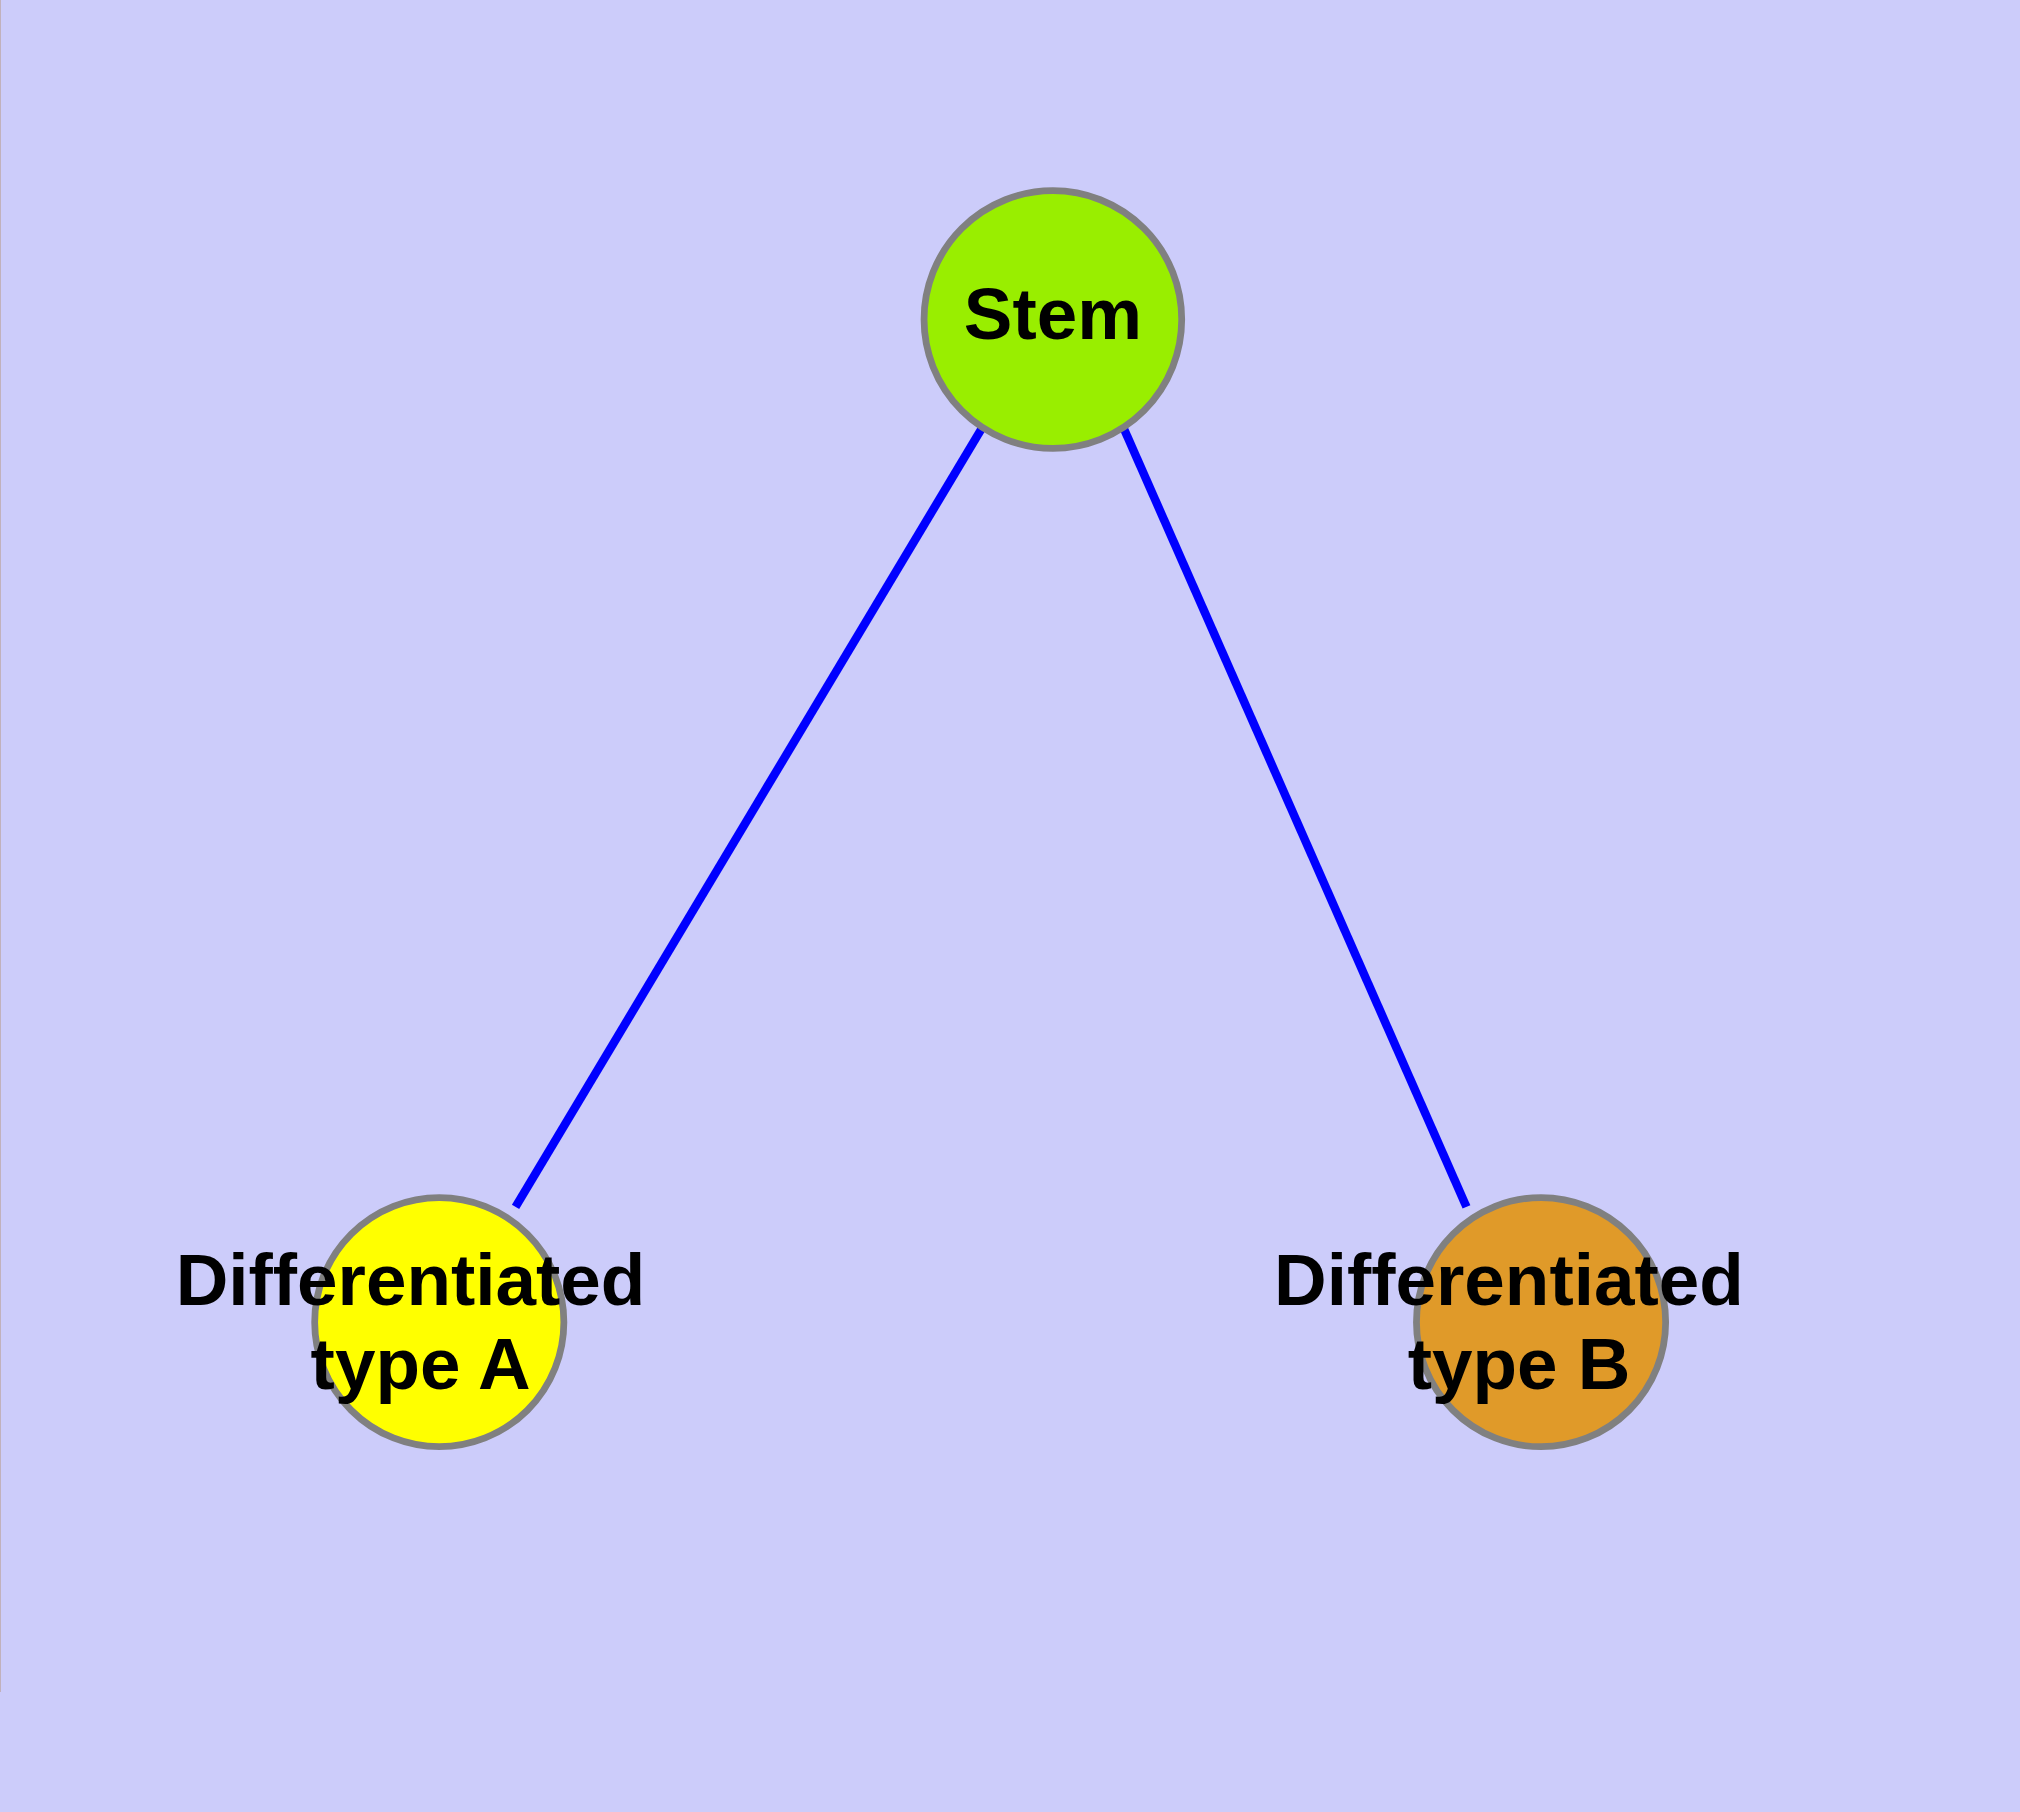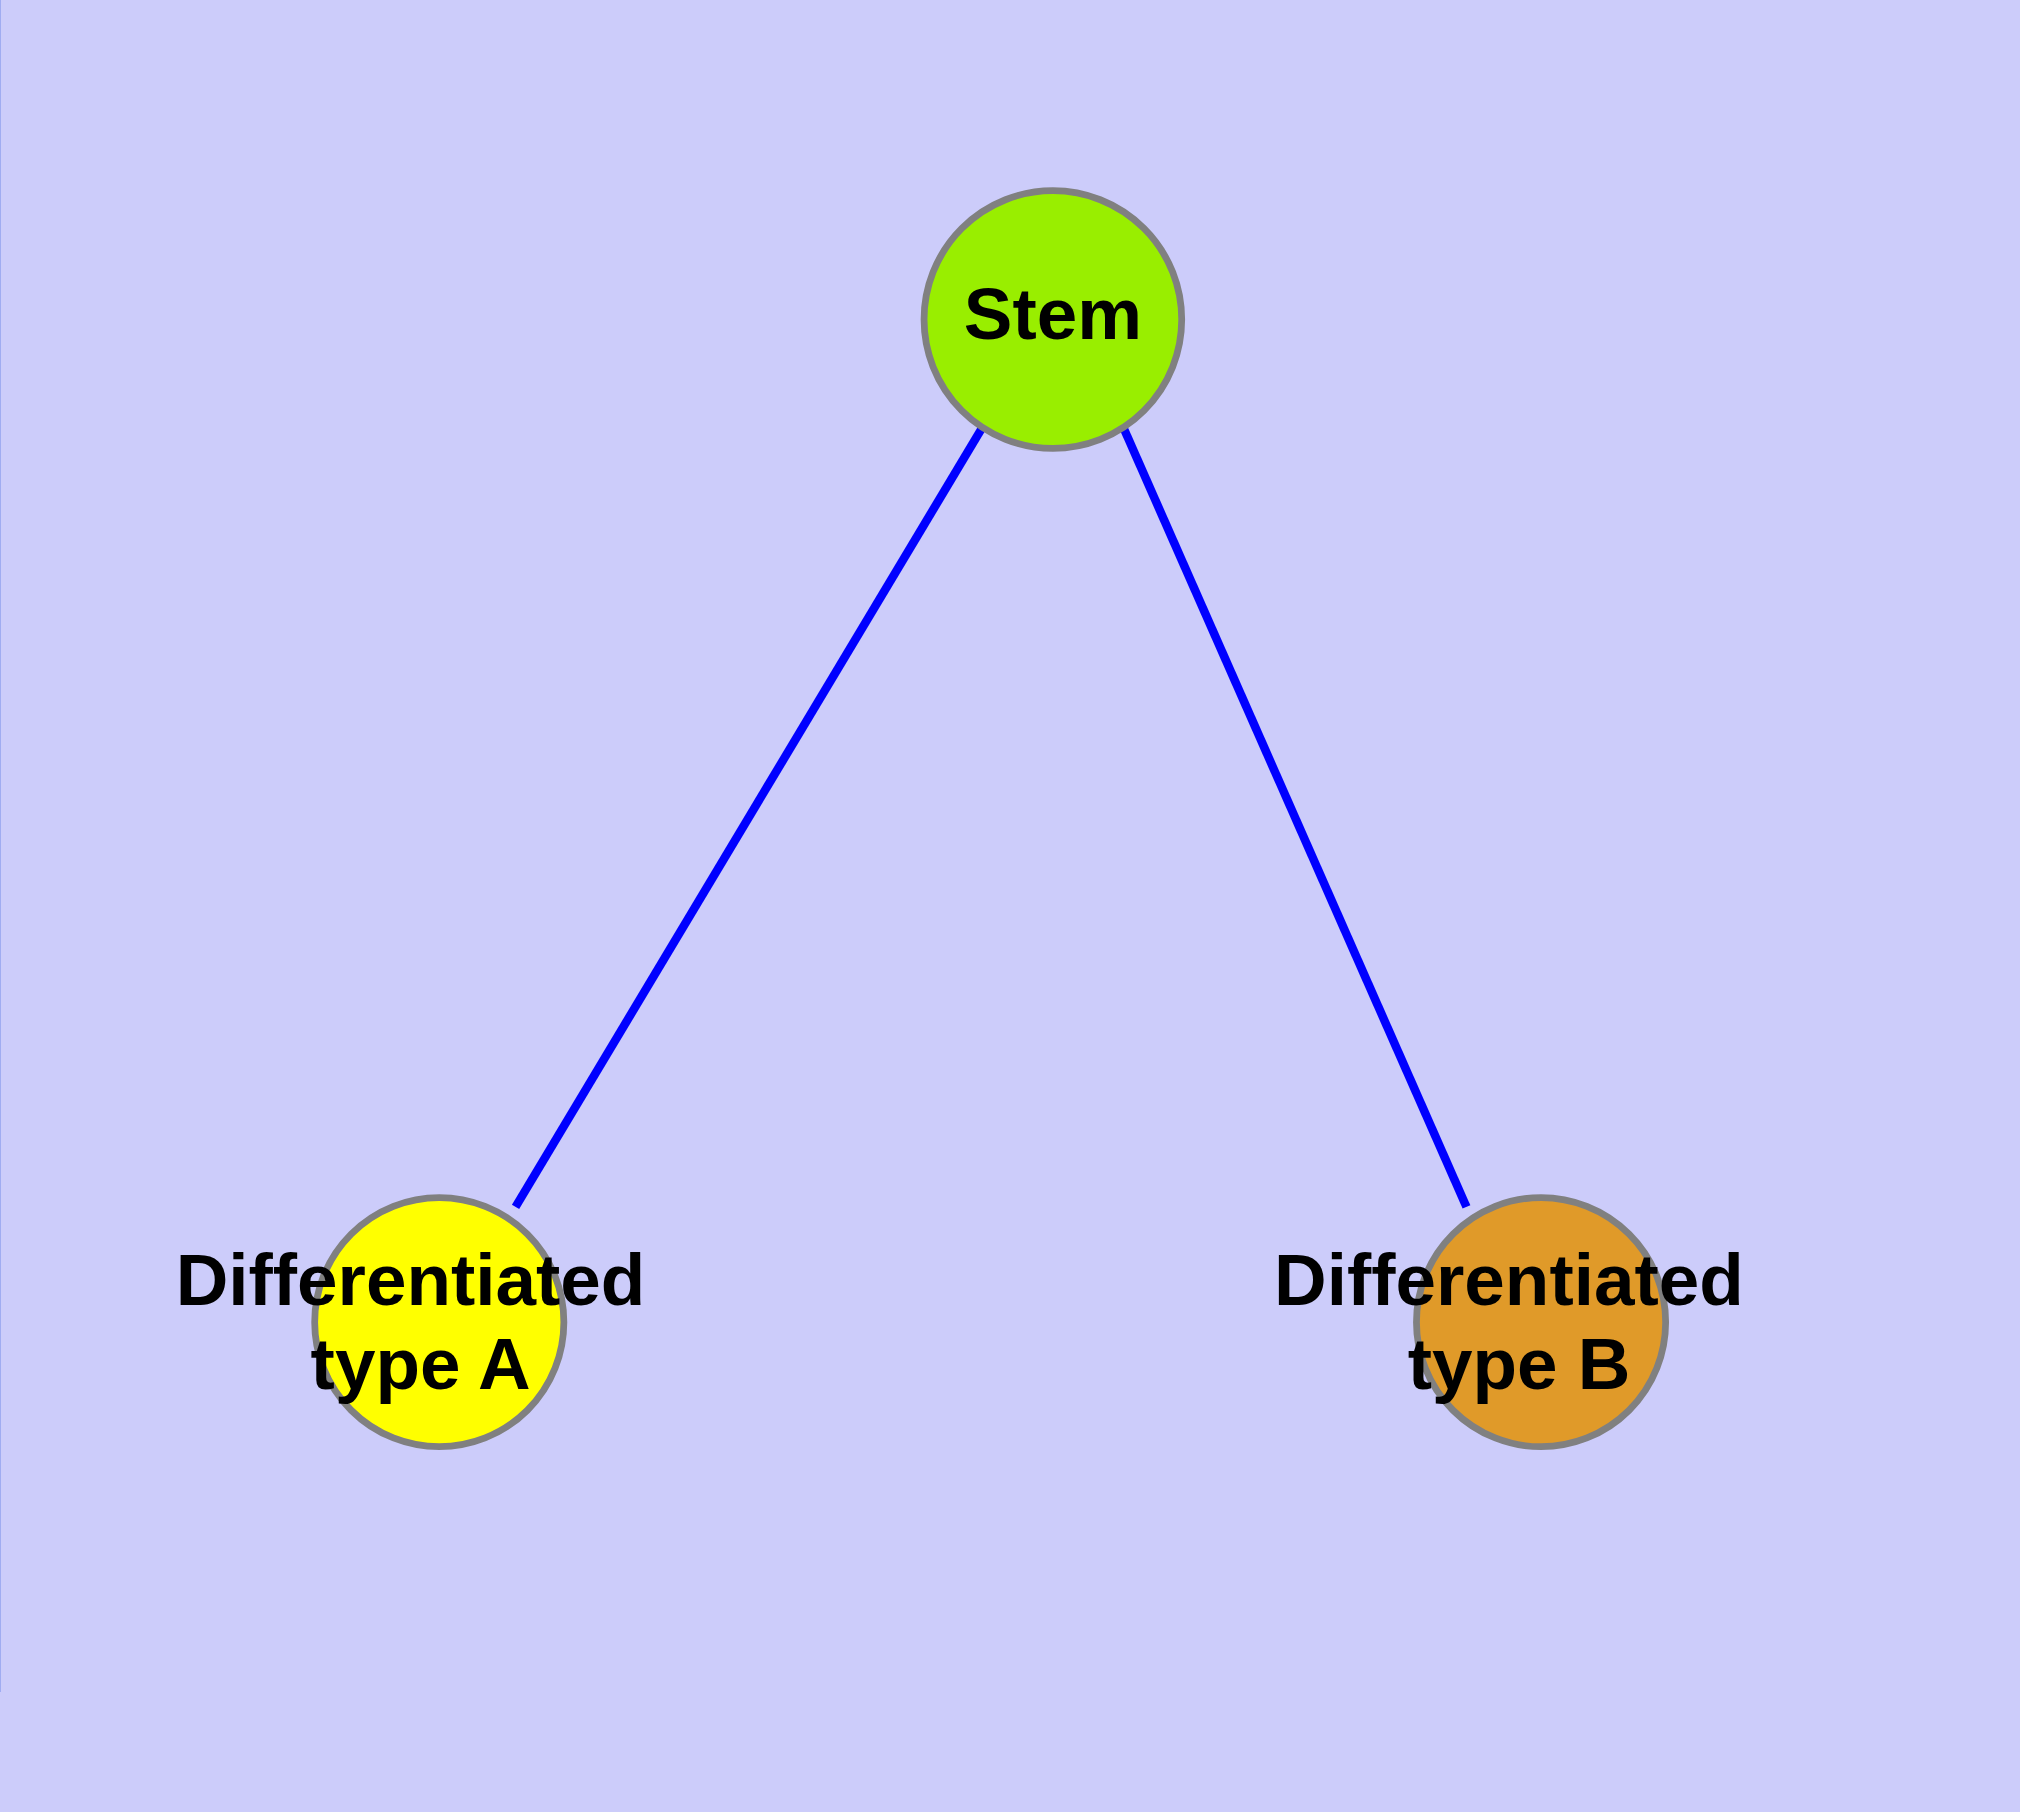--- a/index.html
+++ b/index.html
@@ -30,21 +30,21 @@
     font-family: "Liberation Sans", sans-serif;
     font-weight: bold;
     fill: #000000;
     text-anchor: middle;
     dominant-baseline: middle;
   }
 </style>
 </head>
 <body>
 
-<div id="canvas-wrap" style="width: 2021px; height: 1692px; background: #1d4ed8; text-align: right;">
+<div id="canvas-wrap" style="width: 2021px; height: 1692px; background: #a16207; text-align: right;">
   <svg id="graph-svg" viewBox="0 0 2384 2138">
 
     <rect x="0" y="0" width="2384" height="2138" fill="#ccccfa"></rect>
 
     <g>
       <line class="graph-edge" stroke="#0000ff" stroke-width="10" stroke-linecap="butt" x1="1159" y1="504" x2="608" y2="1424"></line>
       <line class="graph-edge" stroke="#0000ff" stroke-width="10" stroke-linecap="butt" x1="1325" y1="504" x2="1730" y2="1424"></line>
     </g>
 
     <g>

